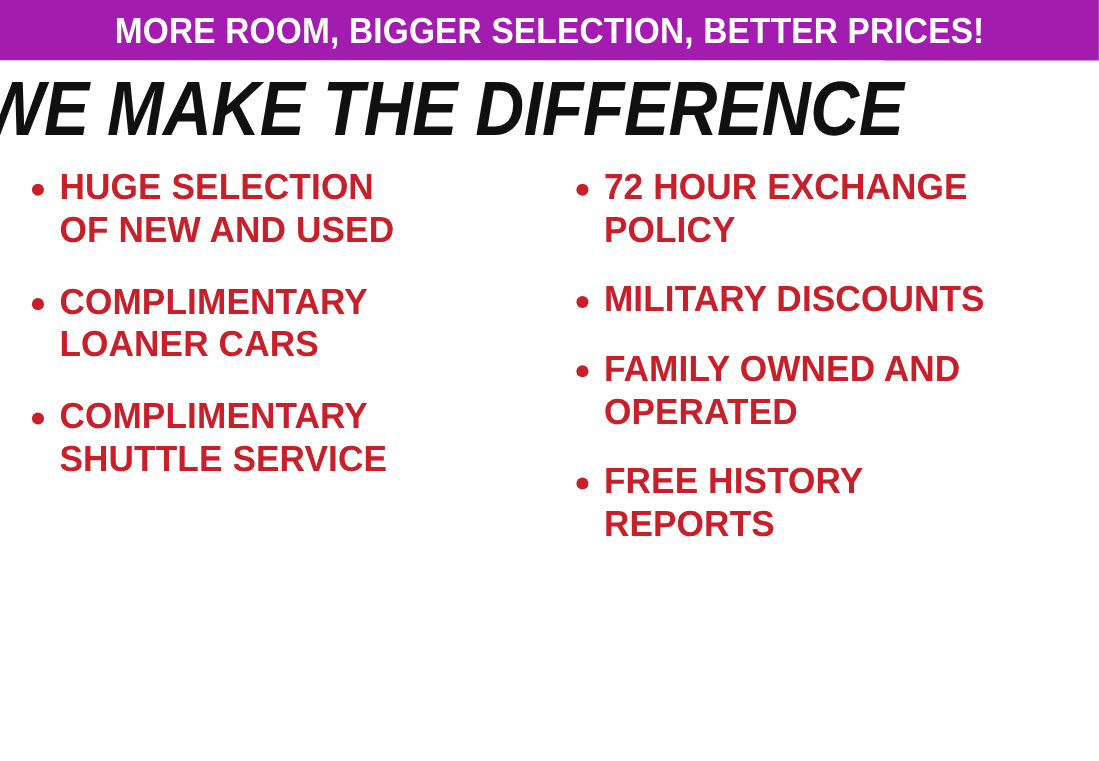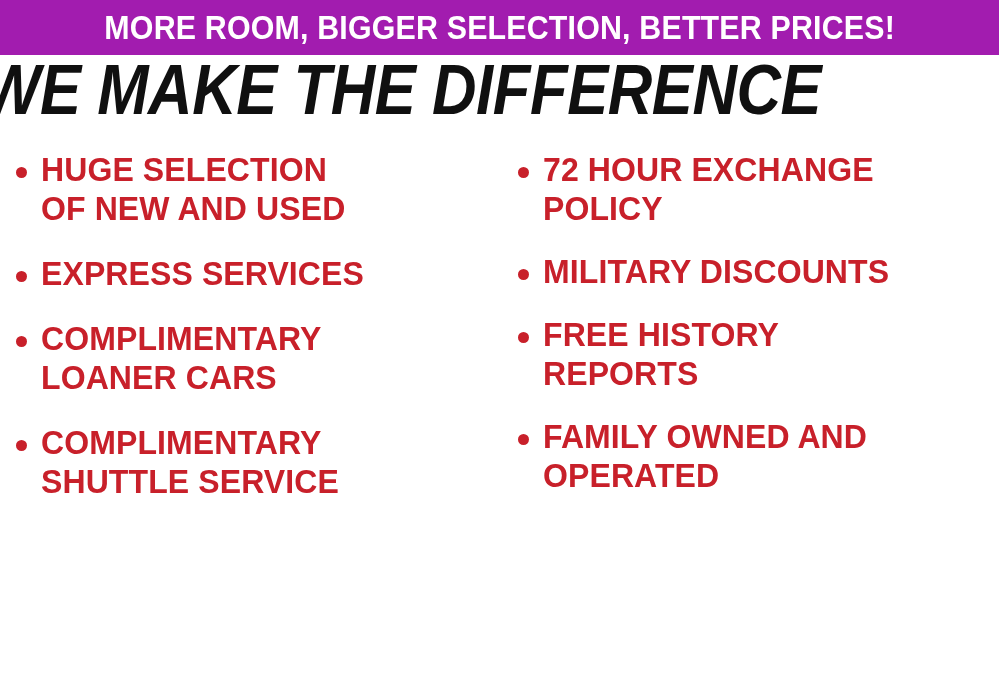--- a/index.html
+++ b/index.html
@@ -32,20 +32,21 @@
     transform: scaleX(0.92);
     transform-origin: center center;
     white-space: nowrap;
     line-height: 1;
   }
 
   .title-wrap {
     width: 804px;
     height: 88px;
     display: flex;
+    align-items: center;
     justify-content: center;
     background: #ffffff;
   }
   .title-text {
     color: #101010;
     font-family: "Liberation Sans", sans-serif;
     font-weight: bold;
     font-style: italic;
     font-size: 70px;
     line-height: 1;
@@ -54,20 +55,21 @@
     transform-origin: center center;
     white-space: nowrap;
   }
 
   .columns {
     display: flex;
     width: 999px;
     height: 549px;
     box-sizing: border-box;
     padding-top: 8px;
+    padding-left: 13px;
   }
   .col {
     box-sizing: border-box;
   }
   .col-left {
     width: 500px;
     padding-left: 16px;
   }
   .col-right {
     width: 499px;
@@ -117,24 +119,20 @@
 <div class="columns">
 
   <div class="col col-left">
 
     <div class="bullet-item">
       <span class="bullet-dot"></span>
       <span class="bullet-label">HUGE SELECTION
 OF NEW AND USED</span>
     </div>
 
-    <div class="bullet-item">
-      <span class="bullet-dot"></span>
-      <span class="bullet-label">EXPRESS SERVICES</span>
-    </div>
 
 
     <div class="bullet-item">
       <span class="bullet-dot"></span>
       <span class="bullet-label">COMPLIMENTARY
 LOANER CARS</span>
     </div>
 
     <div class="bullet-item">
       <span class="bullet-dot"></span>
@@ -154,25 +152,25 @@
 
 
 
     <div class="bullet-item">
       <span class="bullet-dot"></span>
       <span class="bullet-label">MILITARY DISCOUNTS</span>
     </div>
 
     <div class="bullet-item">
       <span class="bullet-dot"></span>
-      <span class="bullet-label">FREE HISTORY
-REPORTS</span>
+      <span class="bullet-label">FAMILY OWNED AND
+OPERATED</span>
     </div>
 
     <div class="bullet-item">
       <span class="bullet-dot"></span>
-      <span class="bullet-label">FAMILY OWNED AND
-OPERATED</span>
+      <span class="bullet-label">FREE HISTORY
+REPORTS</span>
     </div>
 
   </div>
 
 </div>
 
 </body></html>

